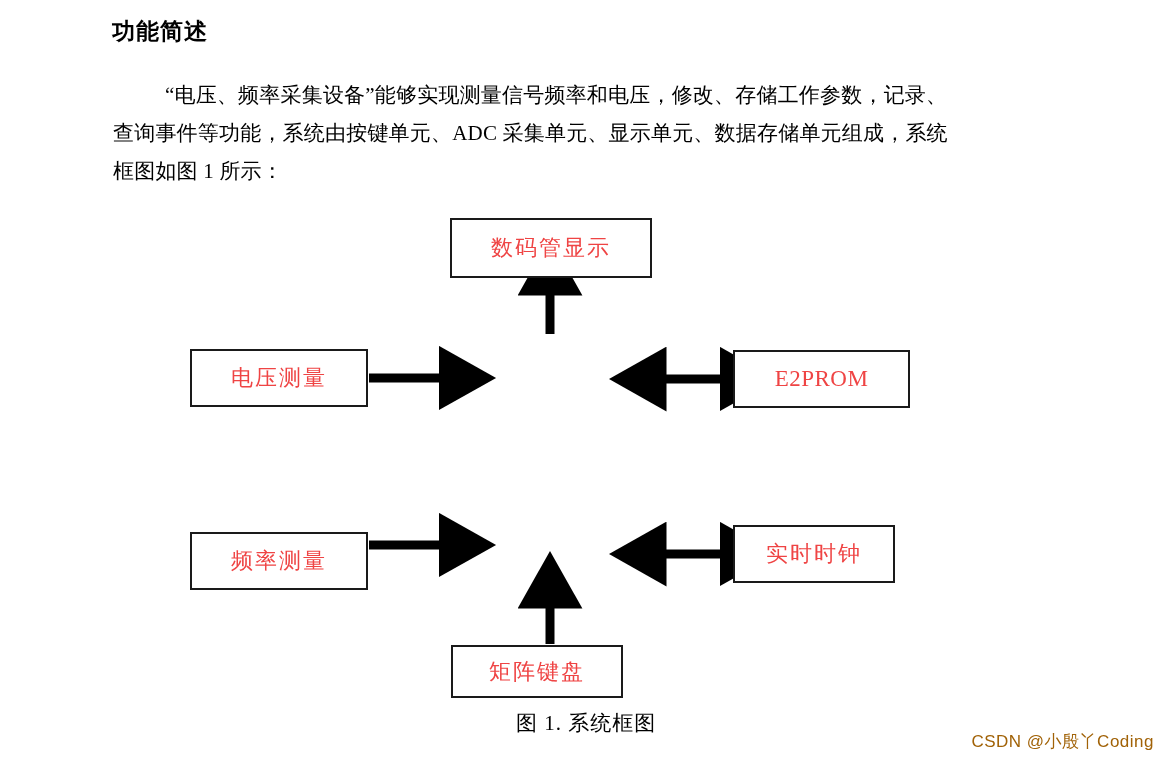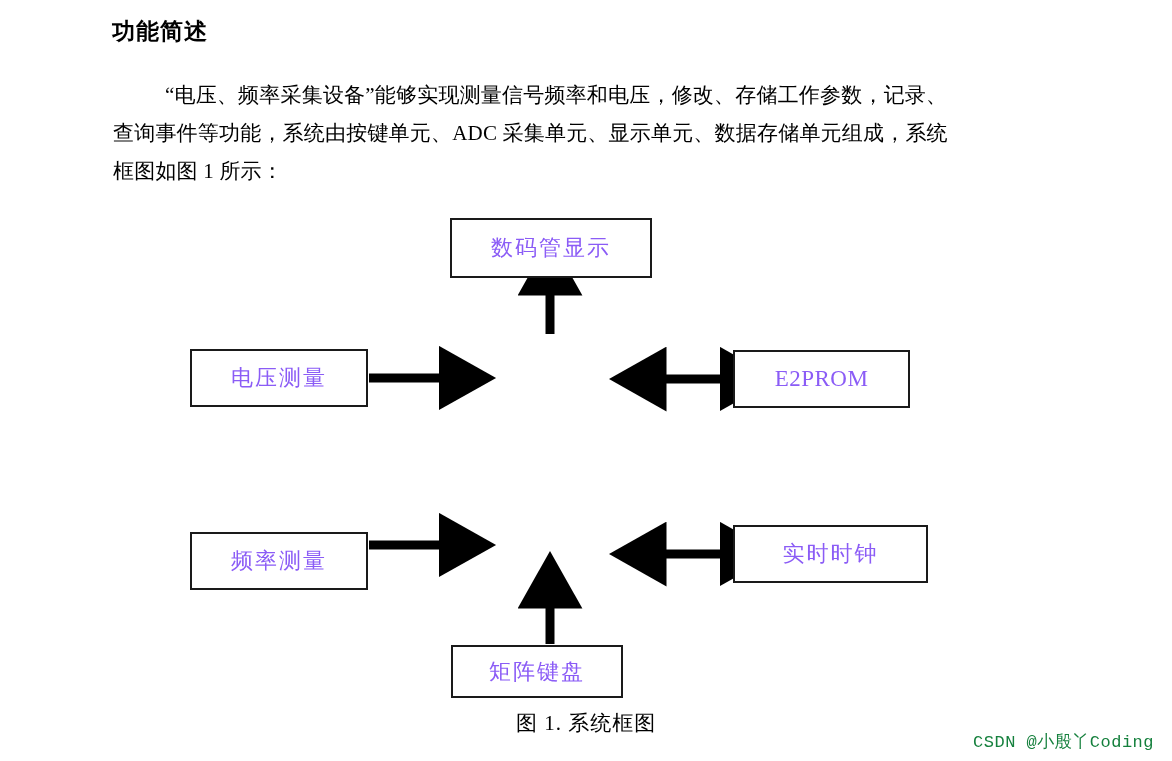--- a/index.html
+++ b/index.html
@@ -59,51 +59,51 @@
   .node {
     position: absolute;
     box-sizing: border-box;
     border: 2px solid #1a1a1a;
     background: #ffffff;
     display: flex;
     align-items: center;
     justify-content: center;
     font-size: 22px;
     letter-spacing: 2px;
-    color: #8b5cf6;
+    color: #ef4444;
   }
   .node.latin { letter-spacing: 0.5px; font-size: 23px; }
 
   #node-display   { left: 450px; top: 218px; width: 202px; height: 60px; }
   #node-voltage   { left: 190px; top: 349px; width: 178px; height: 58px; }
   #node-frequency { left: 190px; top: 516px; width: 178px; height: 58px; margin-top: 16px; }
   #node-mcu       { left: 451px; top: 335px; width: 201px; height: 261px; }
   #node-eeprom    { left: 733px; top: 350px; width: 177px; height: 58px; }
-  #node-rtc       { left: 733px; top: 525px; width: 195px; height: 58px; }
+  #node-rtc       { left: 733px; top: 525px; width: 162px; height: 58px; }
   #node-keypad    { left: 451px; top: 645px; width: 172px; height: 53px; }
 
   
   #figure-caption {
     position: absolute;
     left: 0;
     top: 709px;
     width: 1172px;
     text-align: center;
     font-size: 21px;
     letter-spacing: 1px;
   }
 
   
   #watermark {
     position: absolute;
     right: 18px;
     bottom: 8px;
-    font-family: Liberation Mono, monospace;
+    font-family: Liberation Sans, sans-serif;
     font-size: 17px;
-    color: #15803d;
+    color: #a16207;
     letter-spacing: 0.5px;
     white-space: nowrap;
   }
 </style>
 </head>
 <body>
 
 <div id="doc-title">功能简述</div>
 
 <div id="body-paragraph">

